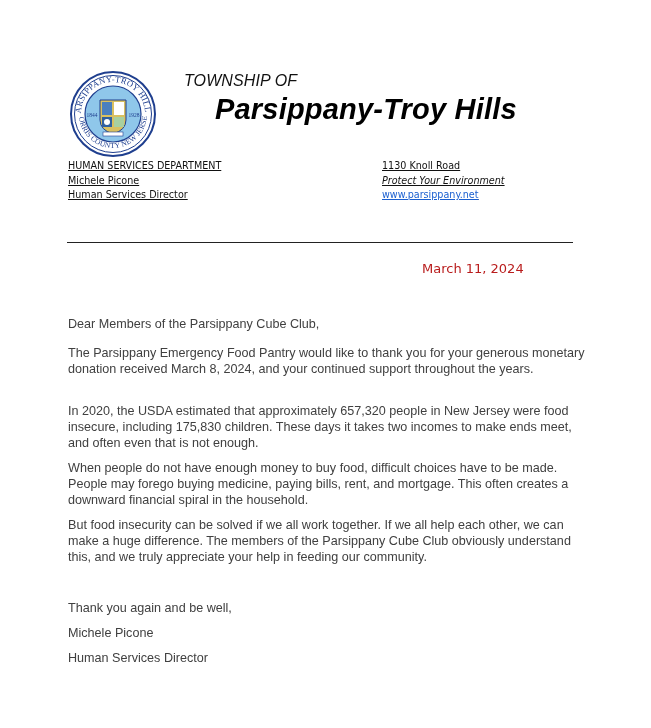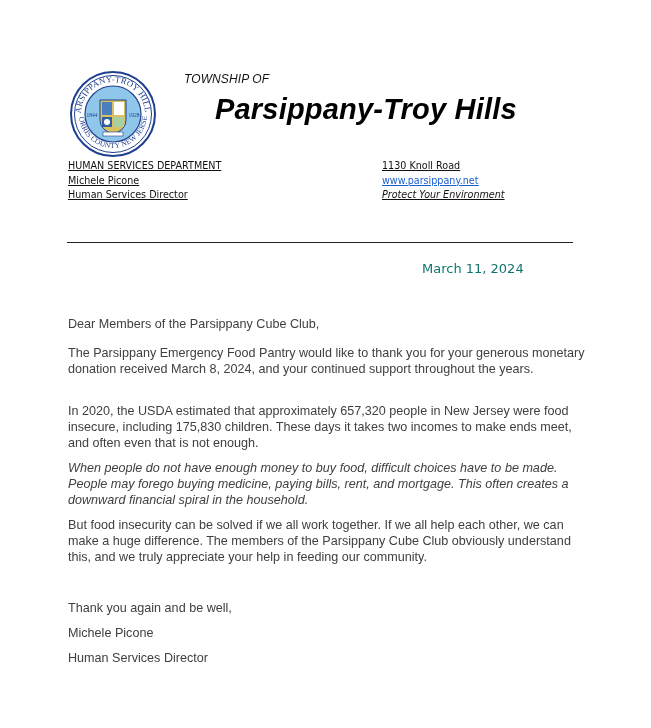--- a/index.html
+++ b/index.html
@@ -2,40 +2,40 @@
 <html><head>
   <meta charset="utf-8">
   <style>
     html, body { margin: 0; padding: 0; background: #ffffff; }
     body { width: 651px; height: 728px; position: relative; overflow: hidden; color: #1a1a1a; }
     .abs { position: absolute; }
 
     
     .seal { left: 69px; top: 70px; width: 88px; height: 88px; }
 
-    .township-of { left: 184px; top: 72px; font-family: "Liberation Sans", sans-serif; font-style: italic; font-size: 12px; color: #111; letter-spacing: 0.1px; }
+    .township-of { left: 184px; top: 72px; font-family: "Liberation Sans", sans-serif; font-style: italic; font-size: 16px; color: #111; letter-spacing: 0.1px; }
     .township-name { left: 215px; top: 93px; font-family: "Liberation Sans", sans-serif; font-style: italic; font-weight: bold; font-size: 29px; color: #000; letter-spacing: 0.2px; }
 
     .lh-col { font-family: "DejaVu Sans", sans-serif; font-size: 9.6px; line-height: 14.5px; color: #111; text-decoration: underline; }
     .lh-left { left: 68px; top: 159px; }
     .lh-right { left: 382px; top: 159px; }
     .lh-col .line { white-space: nowrap; height: 14.5px; }
     .lh-col .motto { font-style: italic; margin-top: 0; }
     .lh-link { color: #1a5fd0; text-decoration: underline; }
     .lh-gap { height: 14.5px; }
 
     .rule { left: 67px; top: 242px; width: 506px; height: 0; border-top: 1px solid #222; }
 
-    .date { left: 422px; top: 261px; font-family: "DejaVu Sans", sans-serif; font-size: 13px; color: #0f766e; }
+    .date { left: 422px; top: 261px; font-family: "DejaVu Sans", sans-serif; font-size: 13px; color: #b91c1c; }
 
     .letter { left: 68px; width: 520px; font-family: "Liberation Sans", sans-serif; font-size: 12.6px; line-height: 16px; color: #404040; }
     .salutation { top: 316px; }
     .p1 { top: 345px; }
     .p2 { top: 403px; }
-    .p3 { top: 460px; font-style: italic; }
+    .p3 { top: 460px; }
     .p4 { top: 517px; }
     .closing { top: 600px; }
     .sig-name { top: 625px; }
     .sig-title { top: 650px; }
   </style>
 </head>
 <body>
 
 <div class="abs seal">
   <svg width="88" height="88" viewBox="0 0 88 88">
@@ -70,22 +70,22 @@
 
 <div class="abs lh-col lh-left">
   <div class="line">HUMAN SERVICES DEPARTMENT</div>
   <div class="line">Michele Picone</div>
   <div class="line">Human Services Director</div>
   <div class="lh-gap"></div>
 </div>
 
 <div class="abs lh-col lh-right">
   <div class="line">1130 Knoll Road</div>
+  <div class="line motto">Protect Your Environment</div>
   <div class="line"><span class="lh-link">www.parsippany.net</span></div>
-  <div class="line motto">Protect Your Environment</div>
 </div>
 
 <div class="abs rule"></div>
 
 <div class="abs date">March 11, 2024</div>
 
 <div class="abs letter salutation">Dear Members of the Parsippany Cube Club,</div>
 <div class="abs letter p1">The Parsippany Emergency Food Pantry would like to thank you for your generous monetary donation received March 8, 2024, and your continued support throughout the years.</div>
 <div class="abs letter p2">In 2020, the USDA estimated that approximately 657,320 people in New Jersey were food insecure, including 175,830 children.  These days it takes two incomes to make ends meet, and often even that is not enough.</div>
 <div class="abs letter p3">When people do not have enough money to buy food, difficult choices have to be made. People may forego buying medicine, paying bills, rent, and mortgage.  This often creates a downward financial spiral in the household.</div>

